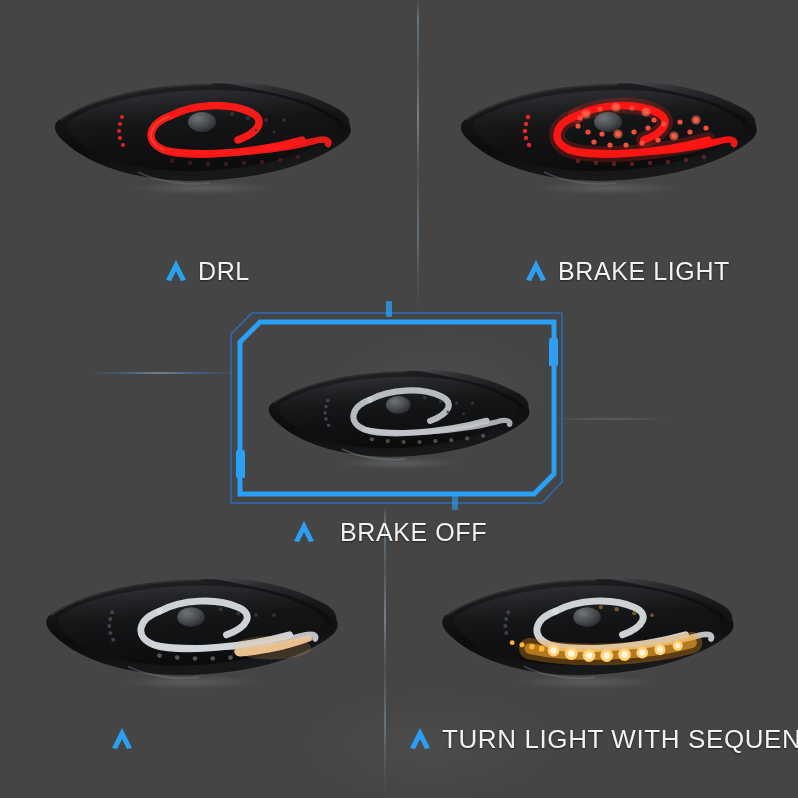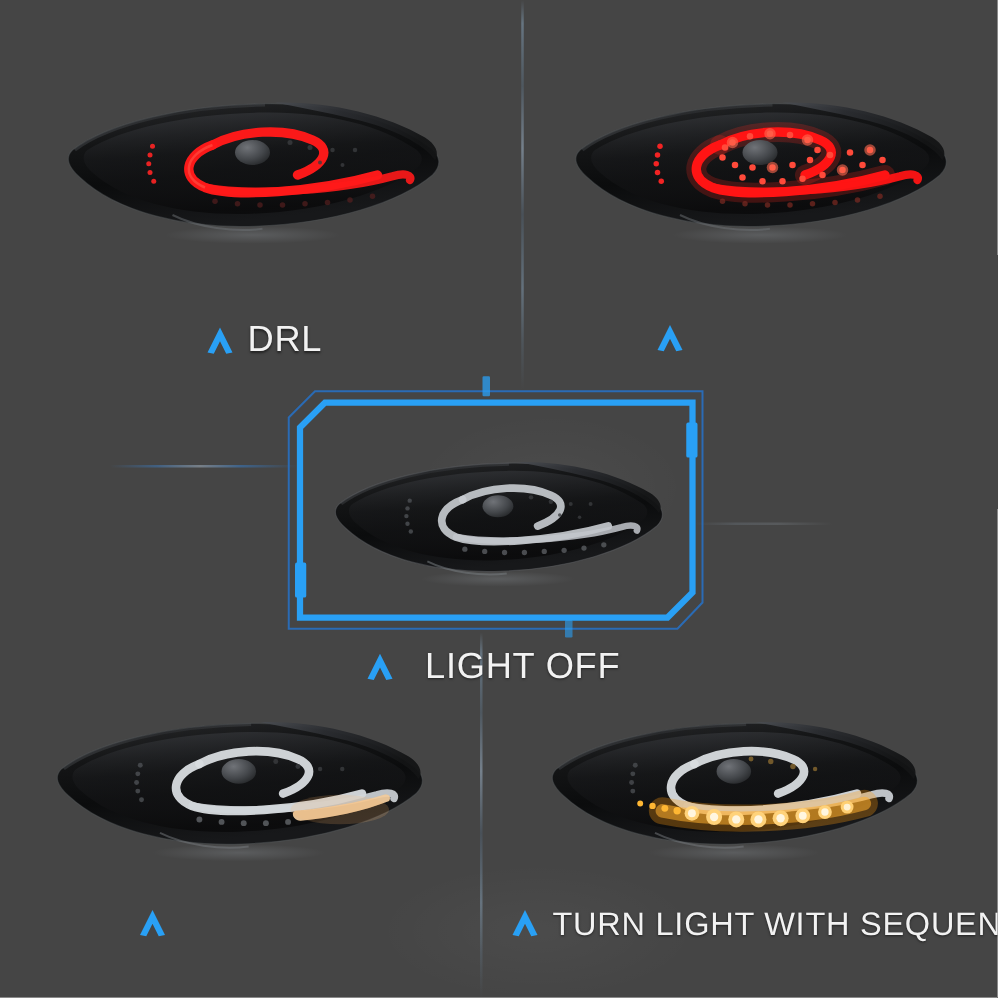--- a/index.html
+++ b/index.html
@@ -62,21 +62,21 @@
   .caption {
     position: absolute;
     display: flex;
     align-items: center;
     gap: 10px;
     white-space: nowrap;
   }
   .caption .chev { display: block; flex: 0 0 auto; }
   .caption .txt {
     color: #f2f2f2;
-    font-size: 29px;
+    font-size: 25px;
     letter-spacing: .6px;
     line-height: 1;
     text-shadow: 0 1px 2px rgba(0,0,0,.55);
   }
   .caption.big .txt { font-size: 26px; }
 
   
   #focus-frame {
     position: absolute;
     left: 228px; top: 310px;
@@ -415,27 +415,28 @@
     <svg class="chev" width="24" height="26" viewBox="0 0 24 26">
       <path d="M12 2 L22 22 L17 23 L12 13 L7 23 L2 22 Z" fill="#29a0f5"></path>
     </svg>
     <span class="txt">DRL</span>
   </div>
 
   <div class="caption" style="left:524px; top:258px;">
     <svg class="chev" width="24" height="26" viewBox="0 0 24 26">
       <path d="M12 2 L22 22 L17 23 L12 13 L7 23 L2 22 Z" fill="#29a0f5"></path>
     </svg>
+    <span class="txt">BRAKE LIGHT</span>
   </div>
 
   <div class="caption" style="left:292px; top:519px; gap:24px;">
     <svg class="chev" width="24" height="26" viewBox="0 0 24 26">
       <path d="M12 2 L22 22 L17 23 L12 13 L7 23 L2 22 Z" fill="#29a0f5"></path>
     </svg>
-    <span class="txt">LIGHT OFF</span>
+    <span class="txt">BRAKE OFF</span>
   </div>
 
   <div class="caption" style="left:110px; top:726px;">
     <svg class="chev" width="24" height="26" viewBox="0 0 24 26">
       <path d="M12 2 L22 22 L17 23 L12 13 L7 23 L2 22 Z" fill="#29a0f5"></path>
     </svg>
   </div>
 
   <div class="caption big" style="left:408px; top:726px;">
     <svg class="chev" width="24" height="26" viewBox="0 0 24 26">

